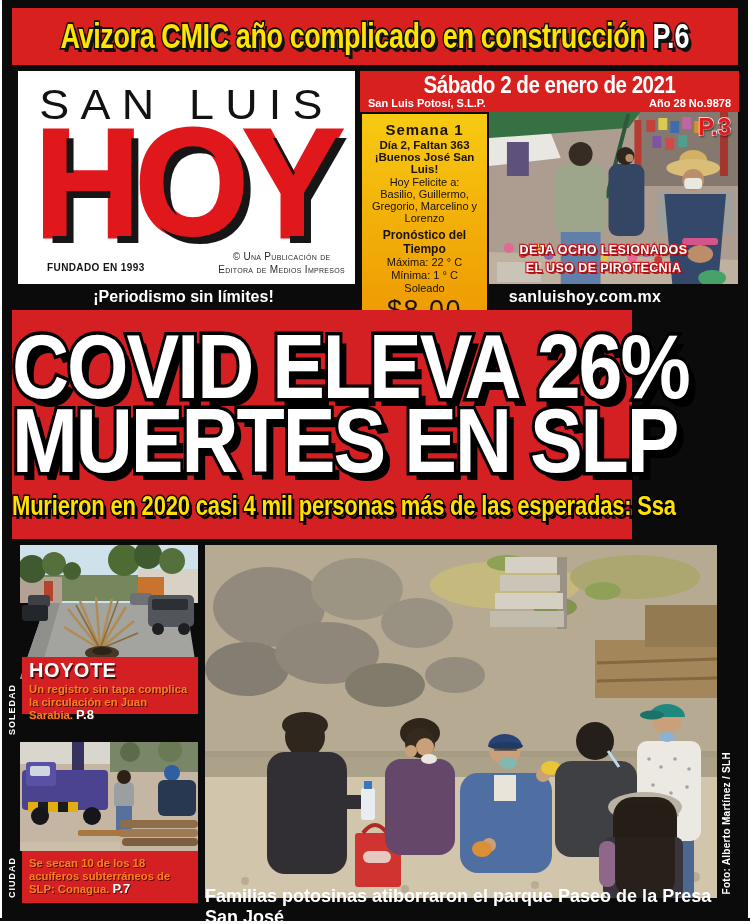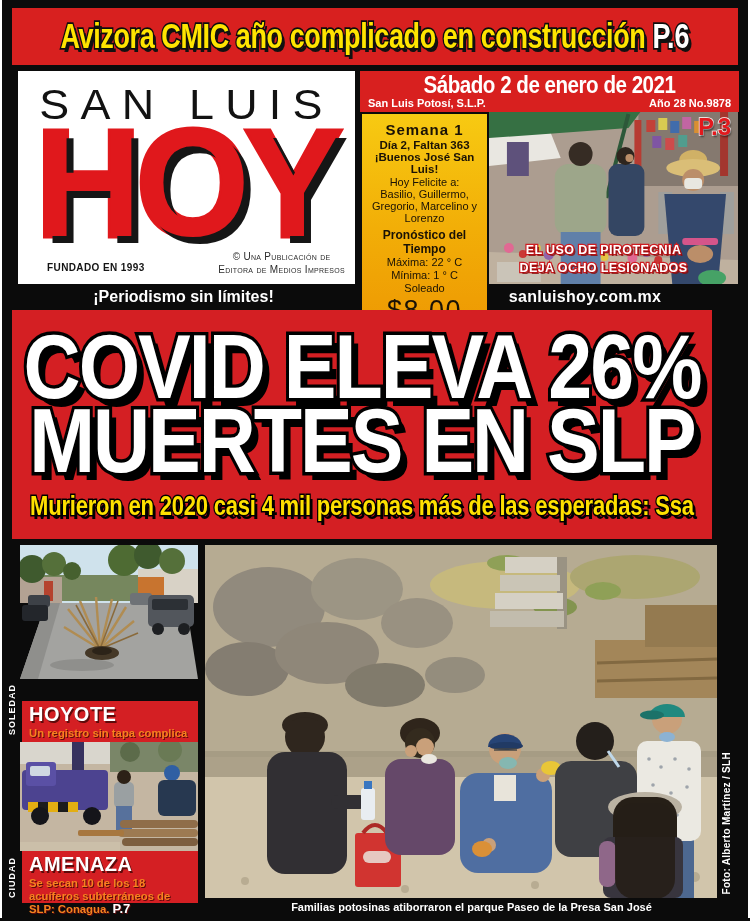--- a/index.html
+++ b/index.html
@@ -67,21 +67,21 @@
   .mp-caption span{display:block;font-size:12.5px;font-weight:bold;color:#ffffff;letter-spacing:0.4px;
     -webkit-text-stroke:2.5px #cf1d22;paint-order:stroke fill;text-shadow:2px 2px 0 rgba(140,10,10,.8);}
 
   
   .slogan{position:absolute;left:12px;top:286px;width:343px;height:22px;display:flex;align-items:center;justify-content:center;
     color:#fff;font-size:16px;font-weight:bold;}
   .website{position:absolute;left:430px;top:286px;width:310px;height:22px;display:flex;align-items:center;justify-content:center;
     color:#fff;font-size:16px;font-weight:bold;letter-spacing:0.3px;}
 
   
-  .headline-box{position:absolute;left:12px;top:310px;width:700px;height:229px;background:#d41f23;text-align:center;}
+  .headline-box{position:absolute;left:12px;top:310px;width:620px;height:229px;background:#d41f23;text-align:center;}
   .hl-line{display:block;line-height:0.94;margin-top:0;white-space:nowrap;}
   .hl-line:first-child{margin-top:20px;}
   .hl-line span{display:inline-block;transform:scale(1,1.16);transform-origin:center;
     font-size:79px;font-weight:bold;color:#ffffff;letter-spacing:-2px;
     -webkit-text-stroke:6px #000;paint-order:stroke fill;text-shadow:7px 7px 0 #000;}
   .hl-sub{margin-top:14px;white-space:nowrap;}
   .hl-sub span{display:inline-block;transform:scale(1,1.25);transform-origin:center;
     font-size:22px;font-weight:bold;color:#ffe000;letter-spacing:-0.2px;
     -webkit-text-stroke:2.5px #000;paint-order:stroke fill;text-shadow:3px 3px 0 #000;}
 
@@ -90,36 +90,36 @@
   .photo-frame svg{display:block;width:100%;height:100%;}
   .street-photo{left:20px;top:545px;width:178px;height:134px;}
   .drill-photo{left:20px;top:742px;width:178px;height:109px;}
 
   .story-box{position:absolute;background:#d41f23;box-sizing:border-box;padding:3px 6px 3px 7px;}
   .sb-title{font-size:20px;font-weight:bold;color:#ffffff;line-height:1;letter-spacing:0.5px;
     text-shadow:1.5px 1.5px 0 #5e0a0a;}
   .sb-body{font-size:11.3px;font-weight:bold;color:#f6821f;line-height:1.12;margin-top:3px;
     text-shadow:1px 1px 0 #5e0a0a;}
   .sb-pref{color:#ffffff;font-size:13px;}
-  .soledad-box{left:22px;top:701px;width:176px;height:72px;}
+  .soledad-box{left:22px;top:657px;width:176px;height:57px;}
   .ciudad-box{left:22px;top:851px;width:176px;height:52px;}
 
   .vlabel{position:absolute;width:14px;display:flex;align-items:center;justify-content:center;}
   .vlabel span{writing-mode:vertical-rl;transform:rotate(180deg);color:#ffffff;
     font-size:9px;font-weight:bold;letter-spacing:1px;white-space:nowrap;}
   .vlabel.soledad{left:5px;top:681px;height:57px;}
   .vlabel.ciudad{left:5px;top:851px;height:52px;}
 
   
   .park-photo{left:205px;top:545px;width:512px;height:353px;}
   .credit-strip{position:absolute;left:717px;top:545px;width:21px;height:353px;background:#0b0b0b;}
   .credit-strip span{position:absolute;bottom:4px;left:4px;writing-mode:vertical-rl;transform:rotate(180deg);
     color:#ffffff;font-size:10px;font-weight:bold;white-space:nowrap;letter-spacing:0.3px;}
   .caption-bar{position:absolute;left:205px;top:898px;width:533px;height:17px;background:#0b0b0b;
-    display:flex;align-items:center;justify-content:center;color:#fff;font-size:11px;font-weight:bold;}
+    display:flex;align-items:center;justify-content:center;color:#fff;font-size:18px;font-weight:bold;}
 </style>
 </head>
 <body>
 
 <div class="page">
   <div class="edge left"></div>
   <div class="edge right"></div>
   <div class="edge bottom"></div>
 
   <div class="top-banner">
@@ -211,22 +211,22 @@
       <rect x="232" y="80" width="14" height="42" fill="#9c9c98"></rect>
       <rect x="182" y="82" width="50" height="32" fill="#dfdcd4"></rect>
       <polygon points="176,82 238,82 230,172 184,172" fill="#2c4167"></polygon>
       <rect x="194" y="126" width="36" height="7" rx="3" fill="#d44f86"></rect>
       <ellipse cx="212" cy="142" rx="13" ry="9" fill="#b98a63"></ellipse>
       <ellipse cx="224" cy="166" rx="14" ry="8" fill="#3f9f60"></ellipse>
       <rect x="0" y="0" width="250" height="172" fill="#ffffff" opacity="0.04"></rect>
     </svg>
     <div class="mp-pref">P.3</div>
     <div class="mp-caption">
+      <span>DEJA OCHO LESIONADOS</span>
       <span>EL USO DE PIROTECNIA</span>
-      <span>DEJA OCHO LESIONADOS</span>
     </div>
   </div>
 
   <div class="slogan">¡Periodismo sin límites!</div>
   <div class="website">sanluishoy.com.mx</div>
 
   <div class="headline-box">
     <div class="hl-line"><span>COVID ELEVA 26%</span></div>
     <div class="hl-line"><span>MUERTES EN SLP</span></div>
     <div class="hl-sub"><span>Murieron en 2020 casi 4 mil personas más de las esperadas: Ssa</span></div>
@@ -316,21 +316,20 @@
       <rect x="102" y="96" width="76" height="8" rx="4" fill="#7d5e3f"></rect>
       <rect x="58" y="88" width="46" height="6" rx="2" fill="#a7773f"></rect>
       <rect x="0" y="100" width="100" height="9" fill="#cbbfa9"></rect>
     </svg>
   </div>
 
   <div class="vlabel ciudad">
     <span>CIUDAD</span>
   </div>
   <div class="story-box ciudad-box">
-    <div class="sb-title">AMENAZA</div>
     <div class="sb-body">
       <span>Se secan 10 de los 18 acuíferos subterráneos de SLP: Conagua.</span>
       <span class="sb-pref">P.7</span>
     </div>
   </div>
 
   <div class="photo-frame park-photo">
     <svg viewBox="0 0 512 353" preserveAspectRatio="none">
       <rect x="0" y="0" width="512" height="353" fill="#c9bca4"></rect>
       <rect x="0" y="0" width="512" height="212" fill="#b3a78e"></rect>

